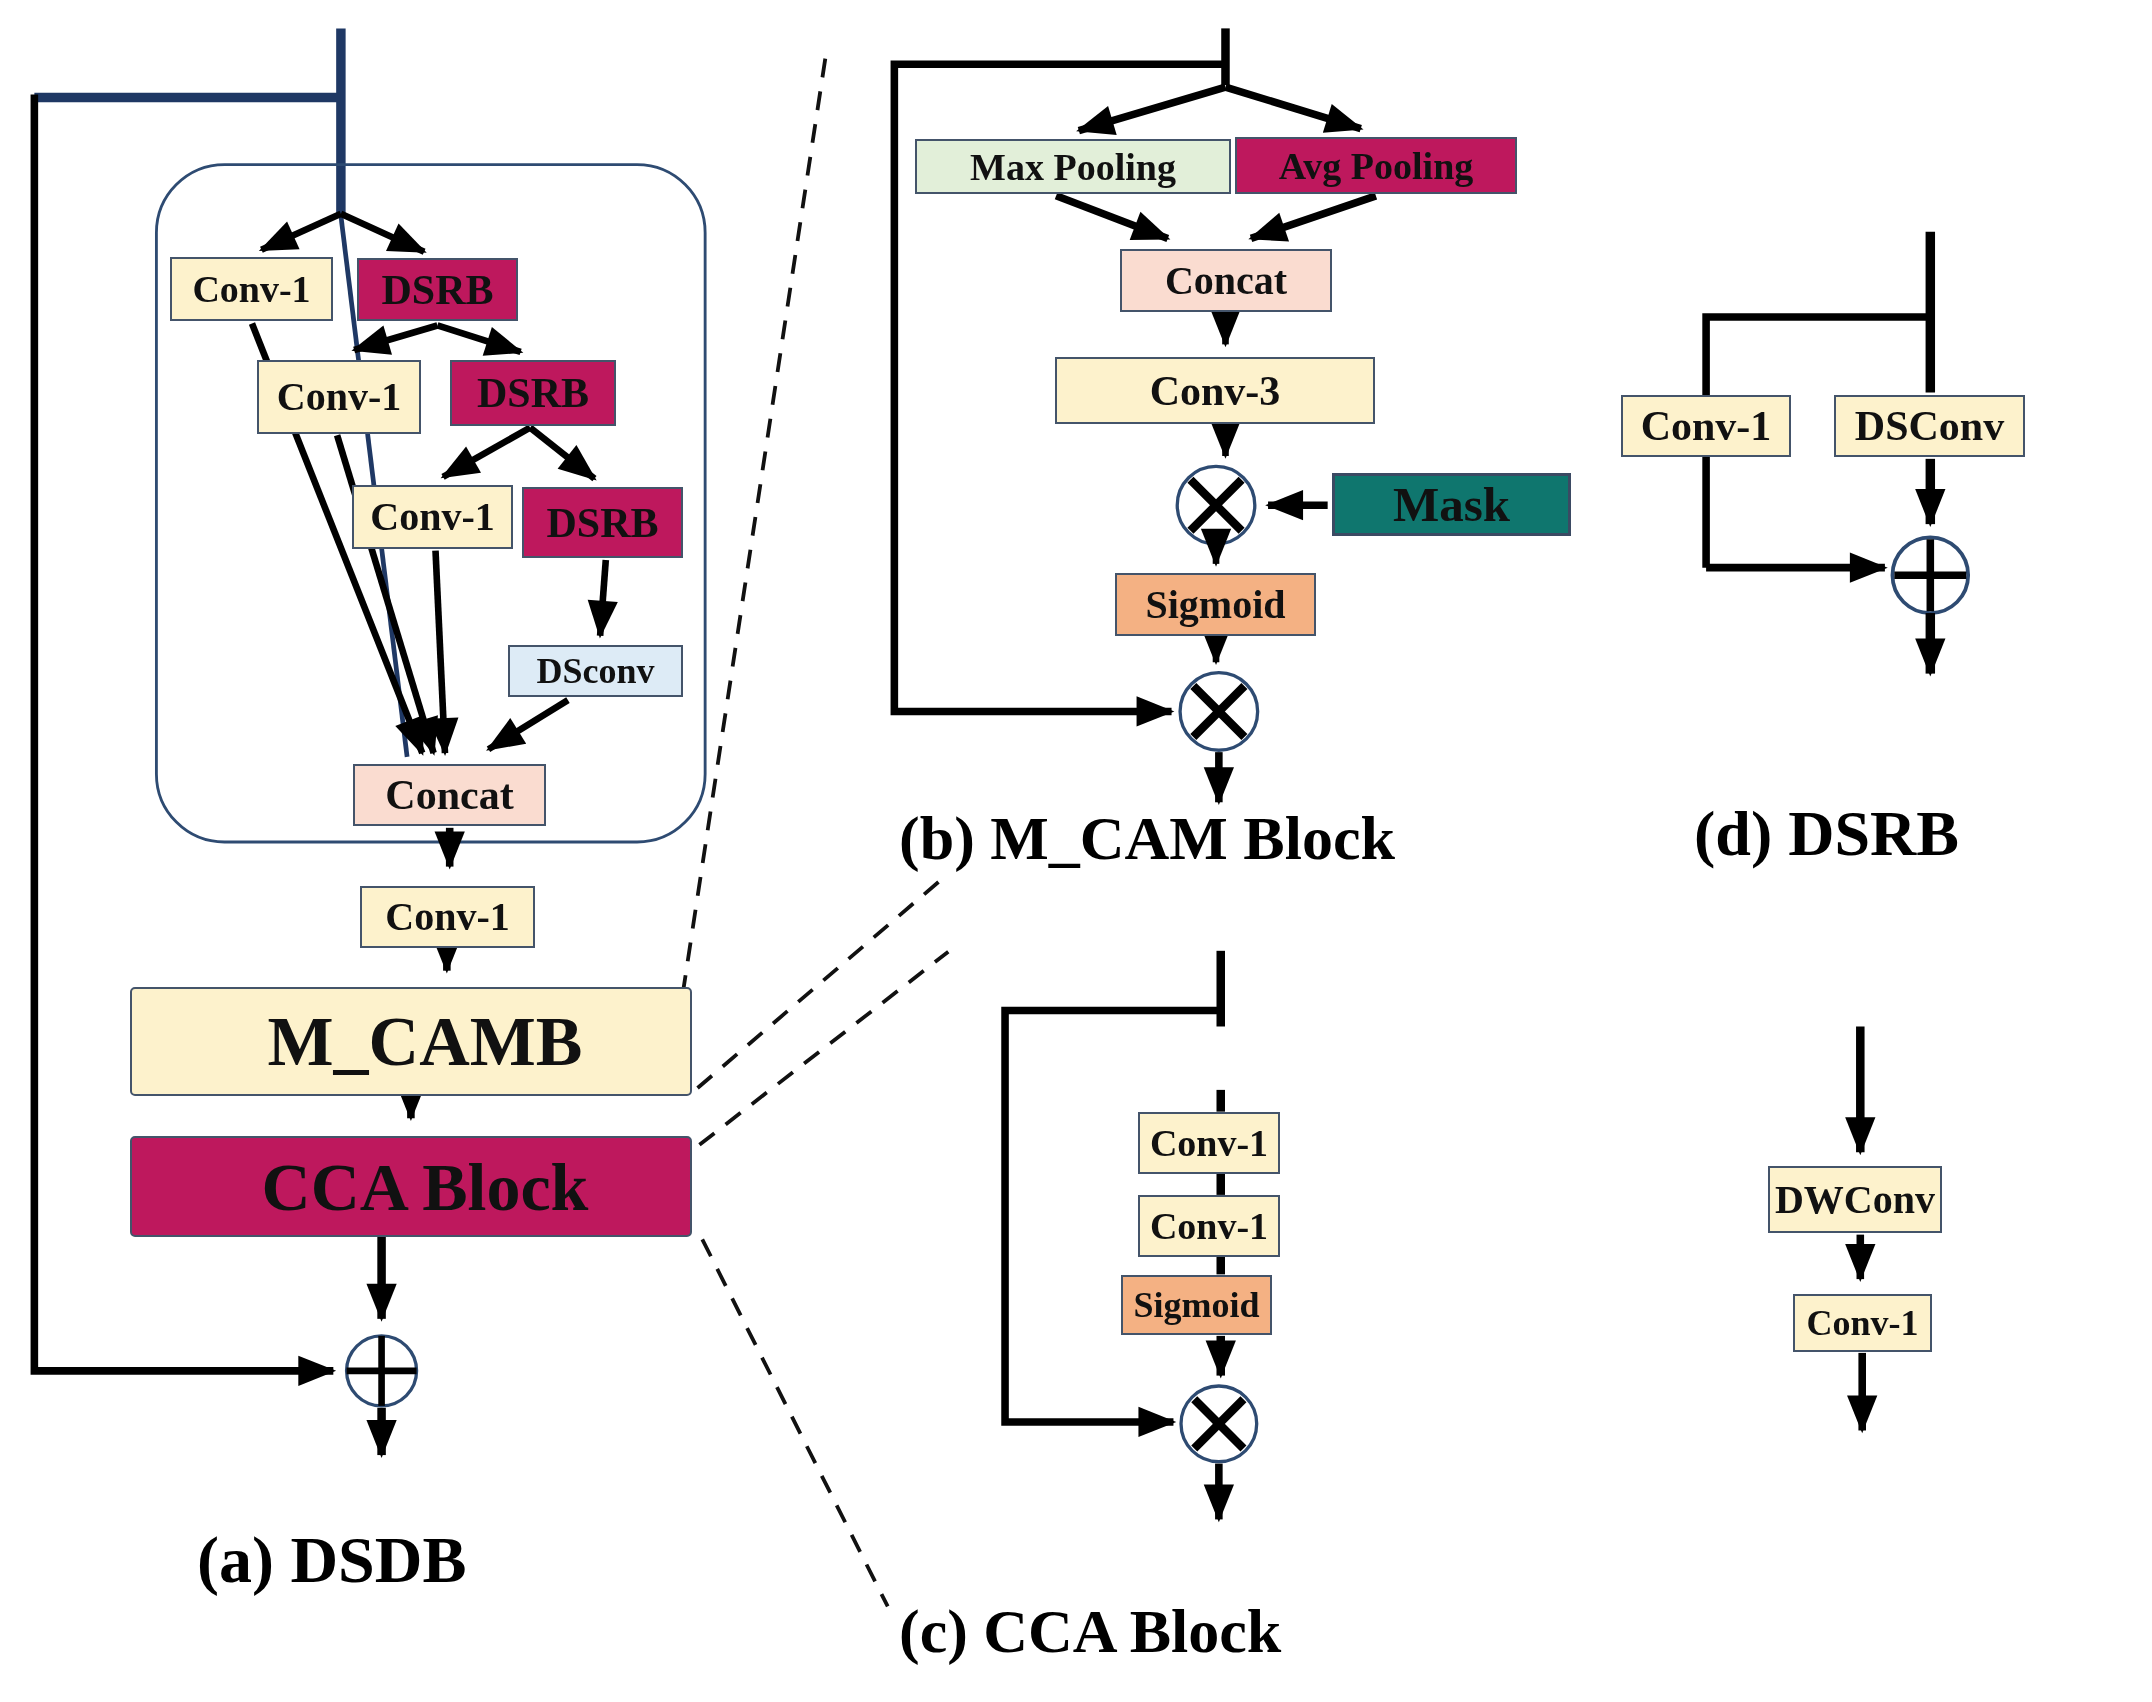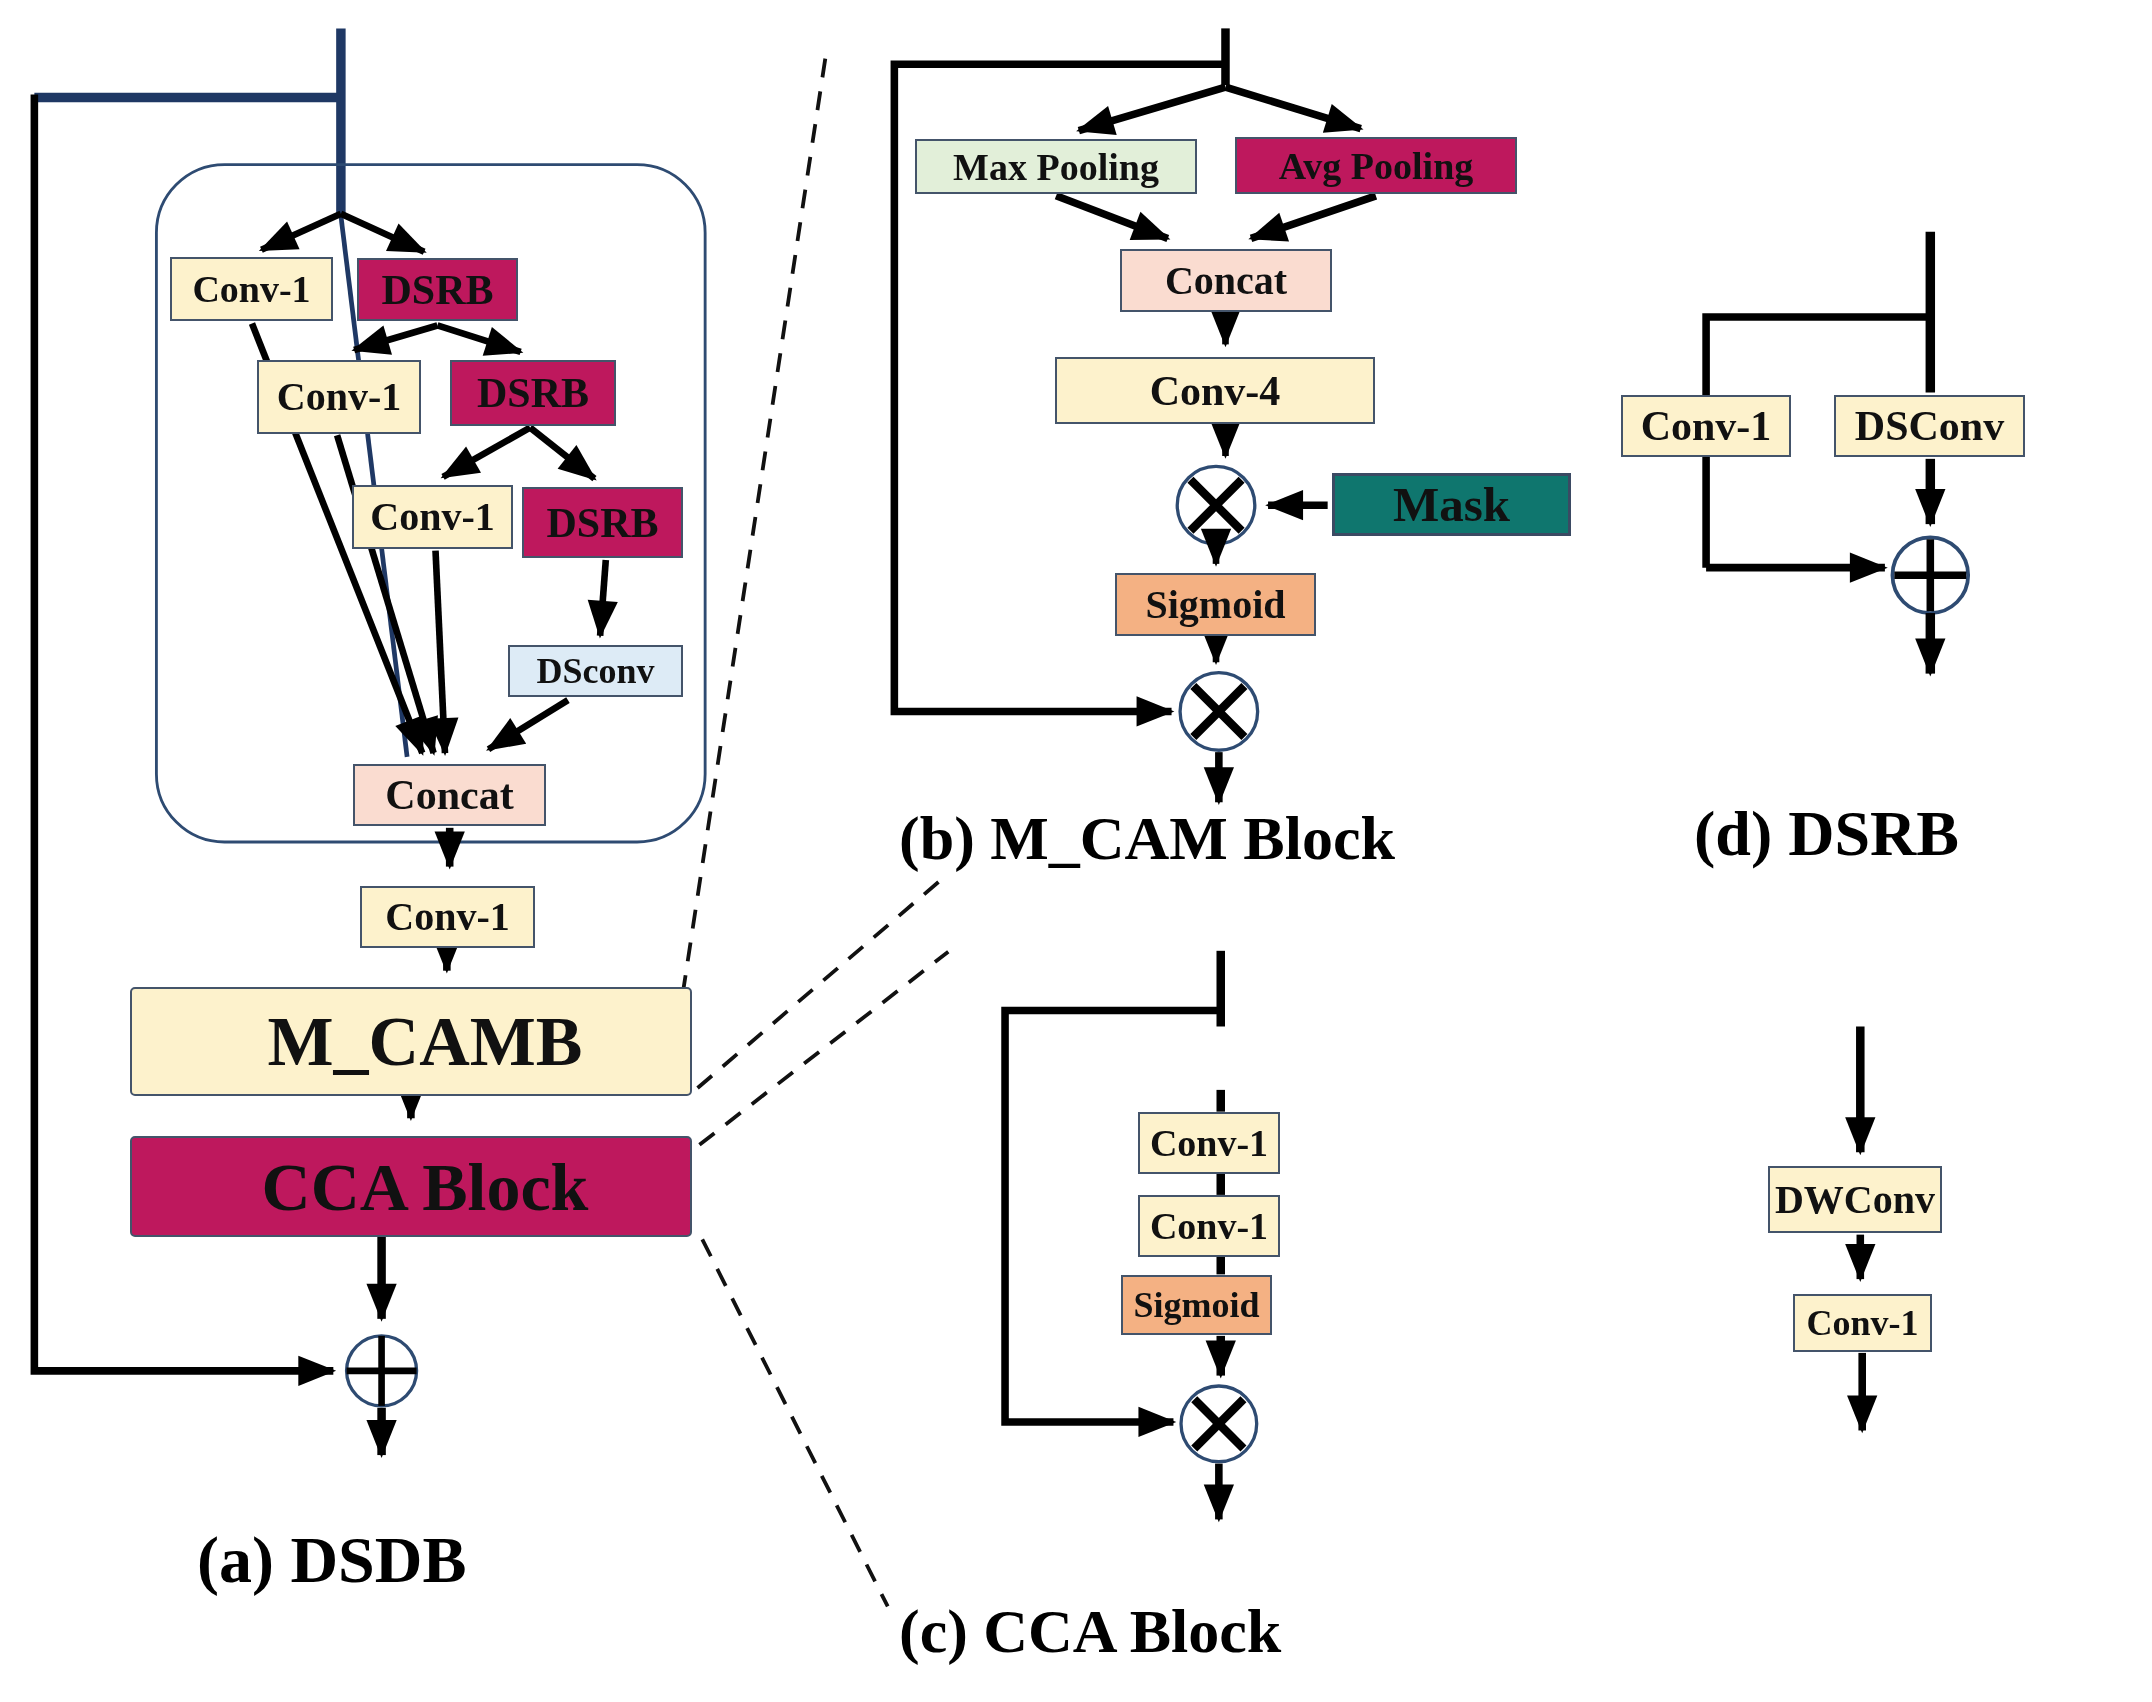--- a/index.html
+++ b/index.html
@@ -144,31 +144,31 @@
       <span>Conv-1</span>
     </div>
   <div class="node yellow round" style="left:130px;top:987px;width:562px;height:109px;font-size:70px;">
       <span>M_CAMB</span>
     </div>
   <div class="node green round" style="left:130px;top:1136px;width:562px;height:101px;font-size:68px;">
       <span>CCA Block</span>
     </div>
   <div class="caption" style="left:197px;top:1522px;font-size:66px;"><span>(a) DSDB</span></div>
 
-  <div class="node lgreen" style="left:915px;top:139px;width:282px;height:55px;font-size:38px;">
+  <div class="node lgreen" style="left:915px;top:139px;width:316px;height:55px;font-size:38px;">
       <span>Max Pooling</span>
     </div>
   <div class="node green" style="left:1235px;top:137px;width:282px;height:57px;font-size:38px;">
       <span>Avg Pooling</span>
     </div>
   <div class="node pink" style="left:1120px;top:249px;width:212px;height:63px;font-size:40px;">
       <span>Concat</span>
     </div>
   <div class="node yellow" style="left:1055px;top:357px;width:320px;height:67px;font-size:42px;">
-      <span>Conv-4</span>
+      <span>Conv-3</span>
     </div>
   <div class="node gray" style="left:1332px;top:473px;width:239px;height:63px;font-size:49px;">
       <span>Mask</span>
     </div>
   <div class="node orange" style="left:1115px;top:573px;width:201px;height:63px;font-size:40px;">
       <span>Sigmoid</span>
     </div>
   <div class="caption" style="left:899px;top:803px;font-size:62px;"><span>(b) M_CAM Block</span></div>
 
   <div class="node yellow" style="left:1138px;top:1112px;width:142px;height:62px;font-size:38px;">

